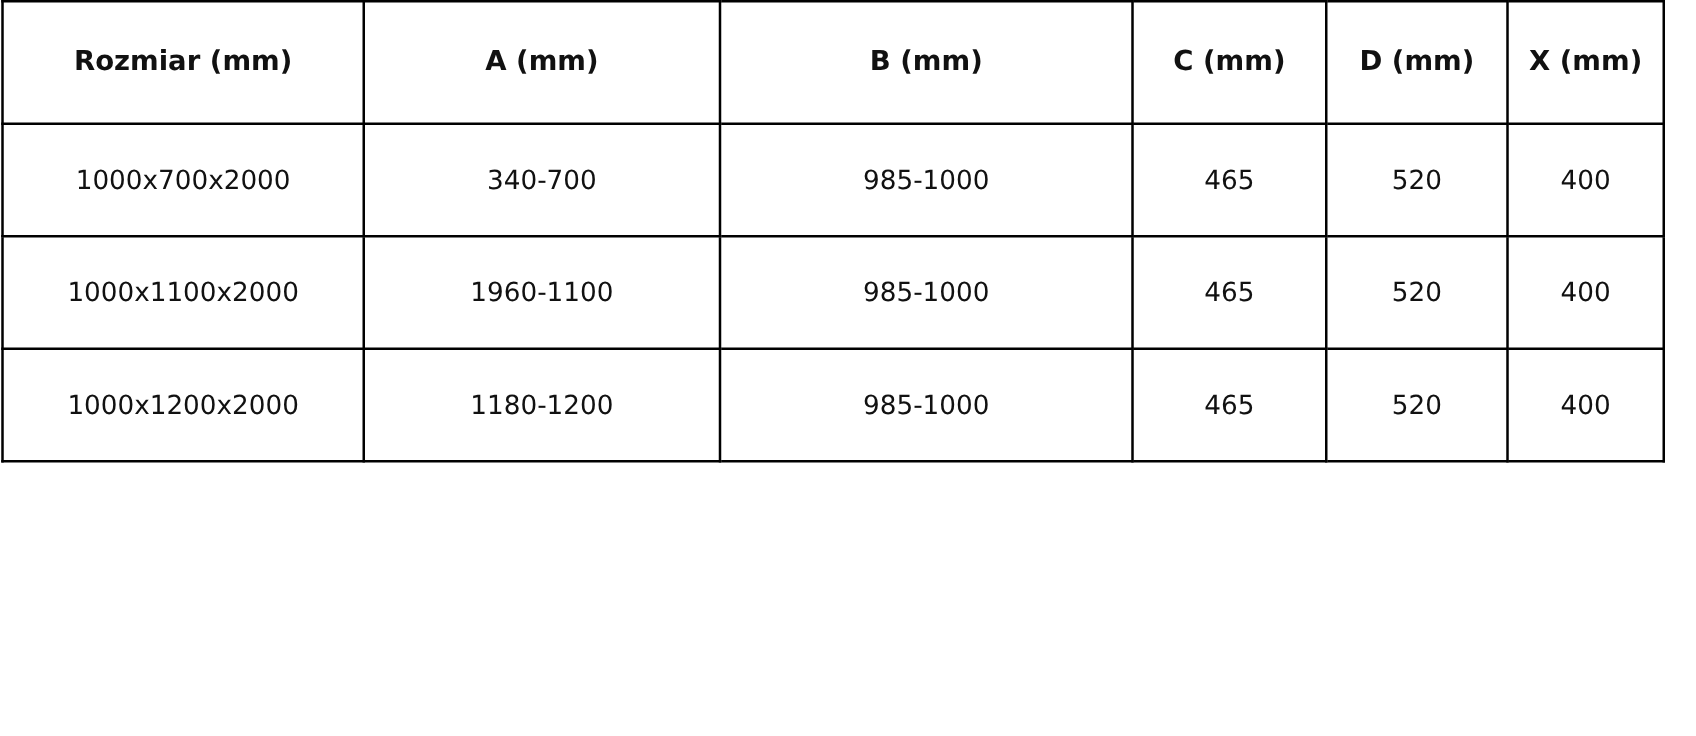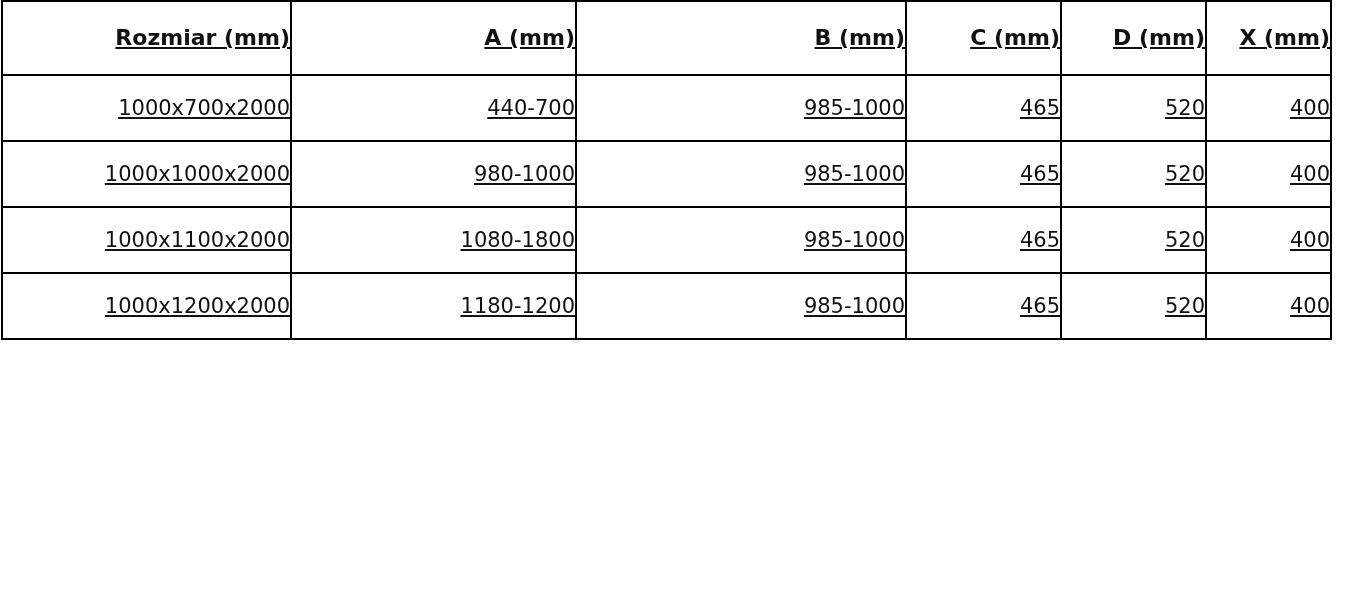--- a/index.html
+++ b/index.html
@@ -21,29 +21,28 @@
   }
   table.size-table {
     border-collapse: collapse;
     width: 1329px;
     margin-left: 1px;
     table-layout: fixed;
   }
   table.size-table td,
   table.size-table th {
     border: 2px solid #000000;
-    text-align: right;
+    text-align: center;
     vertical-align: middle;
     font-size: 21px;
     color: #111111;
-    padding: 0;
+    padding: 12px;
     height: 64px;
     line-height: 64px;
     white-space: nowrap;
-    text-decoration: underline;
   }
   table.size-table thead th {
     font-weight: bold;
     height: 72px;
     line-height: 72px;
     font-size: 22px;
   }
   
   col.c0 { width: 289px; }
   col.c1 { width: 285px; }
@@ -74,37 +73,29 @@
         <th>A (mm)</th>
         <th>B (mm)</th>
         <th>C (mm)</th>
         <th>D (mm)</th>
         <th>X (mm)</th>
       </tr>
     </thead>
     <tbody>
       <tr>
         <td>1000x700x2000</td>
-        <td>440-700</td>
-        <td>985-1000</td>
-        <td>465</td>
-        <td>520</td>
-        <td>400</td>
-      </tr>
-      <tr>
-        <td>1000x1000x2000</td>
-        <td>980-1000</td>
+        <td>340-700</td>
         <td>985-1000</td>
         <td>465</td>
         <td>520</td>
         <td>400</td>
       </tr>
       <tr>
         <td>1000x1100x2000</td>
-        <td>1080-1800</td>
+        <td>1960-1100</td>
         <td>985-1000</td>
         <td>465</td>
         <td>520</td>
         <td>400</td>
       </tr>
       <tr>
         <td>1000x1200x2000</td>
         <td>1180-1200</td>
         <td>985-1000</td>
         <td>465</td>

